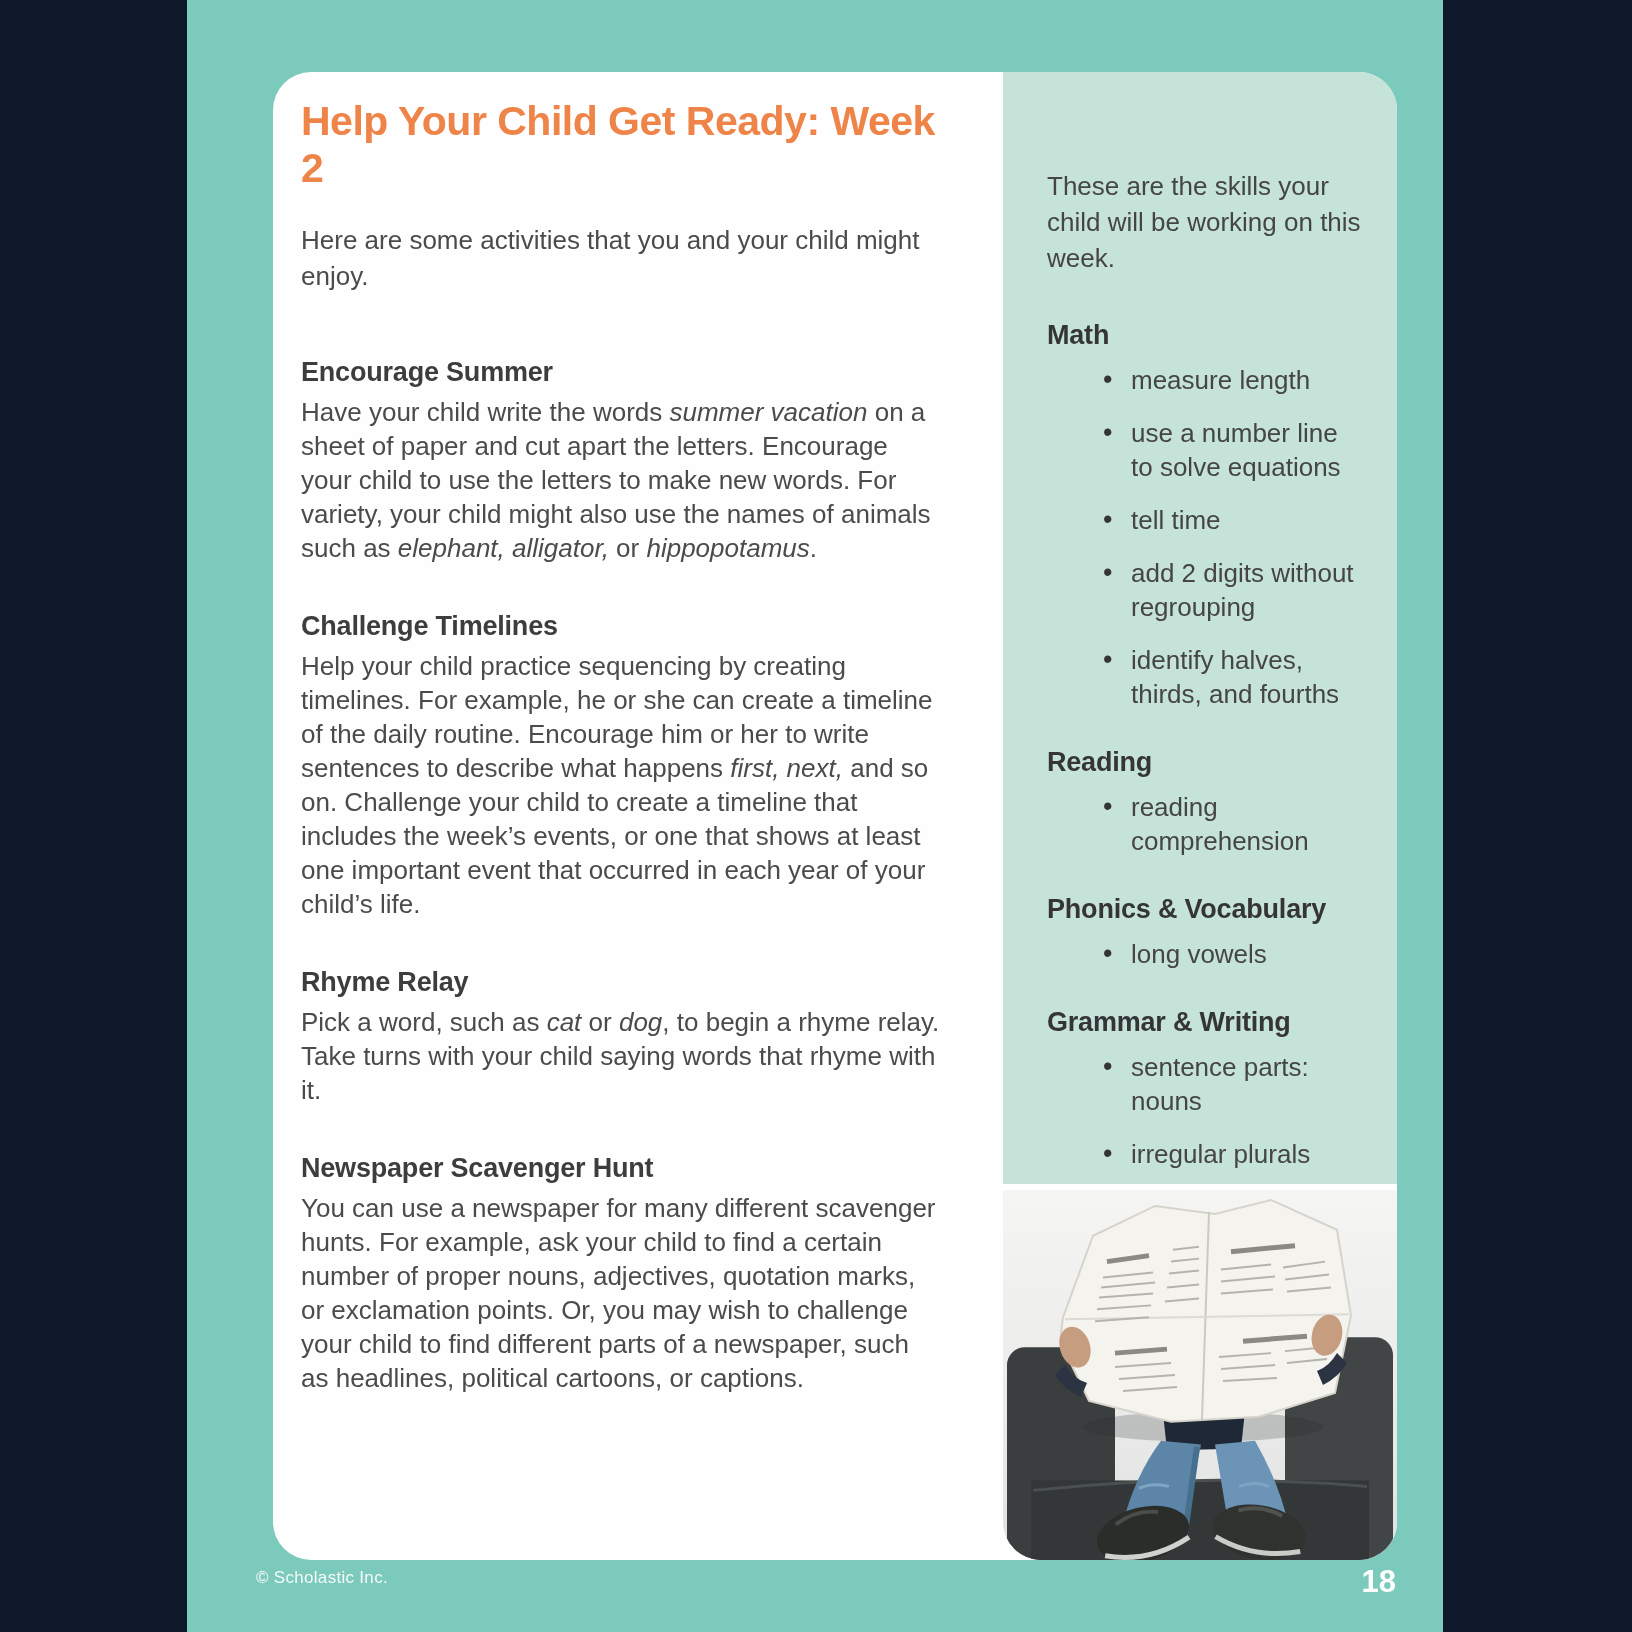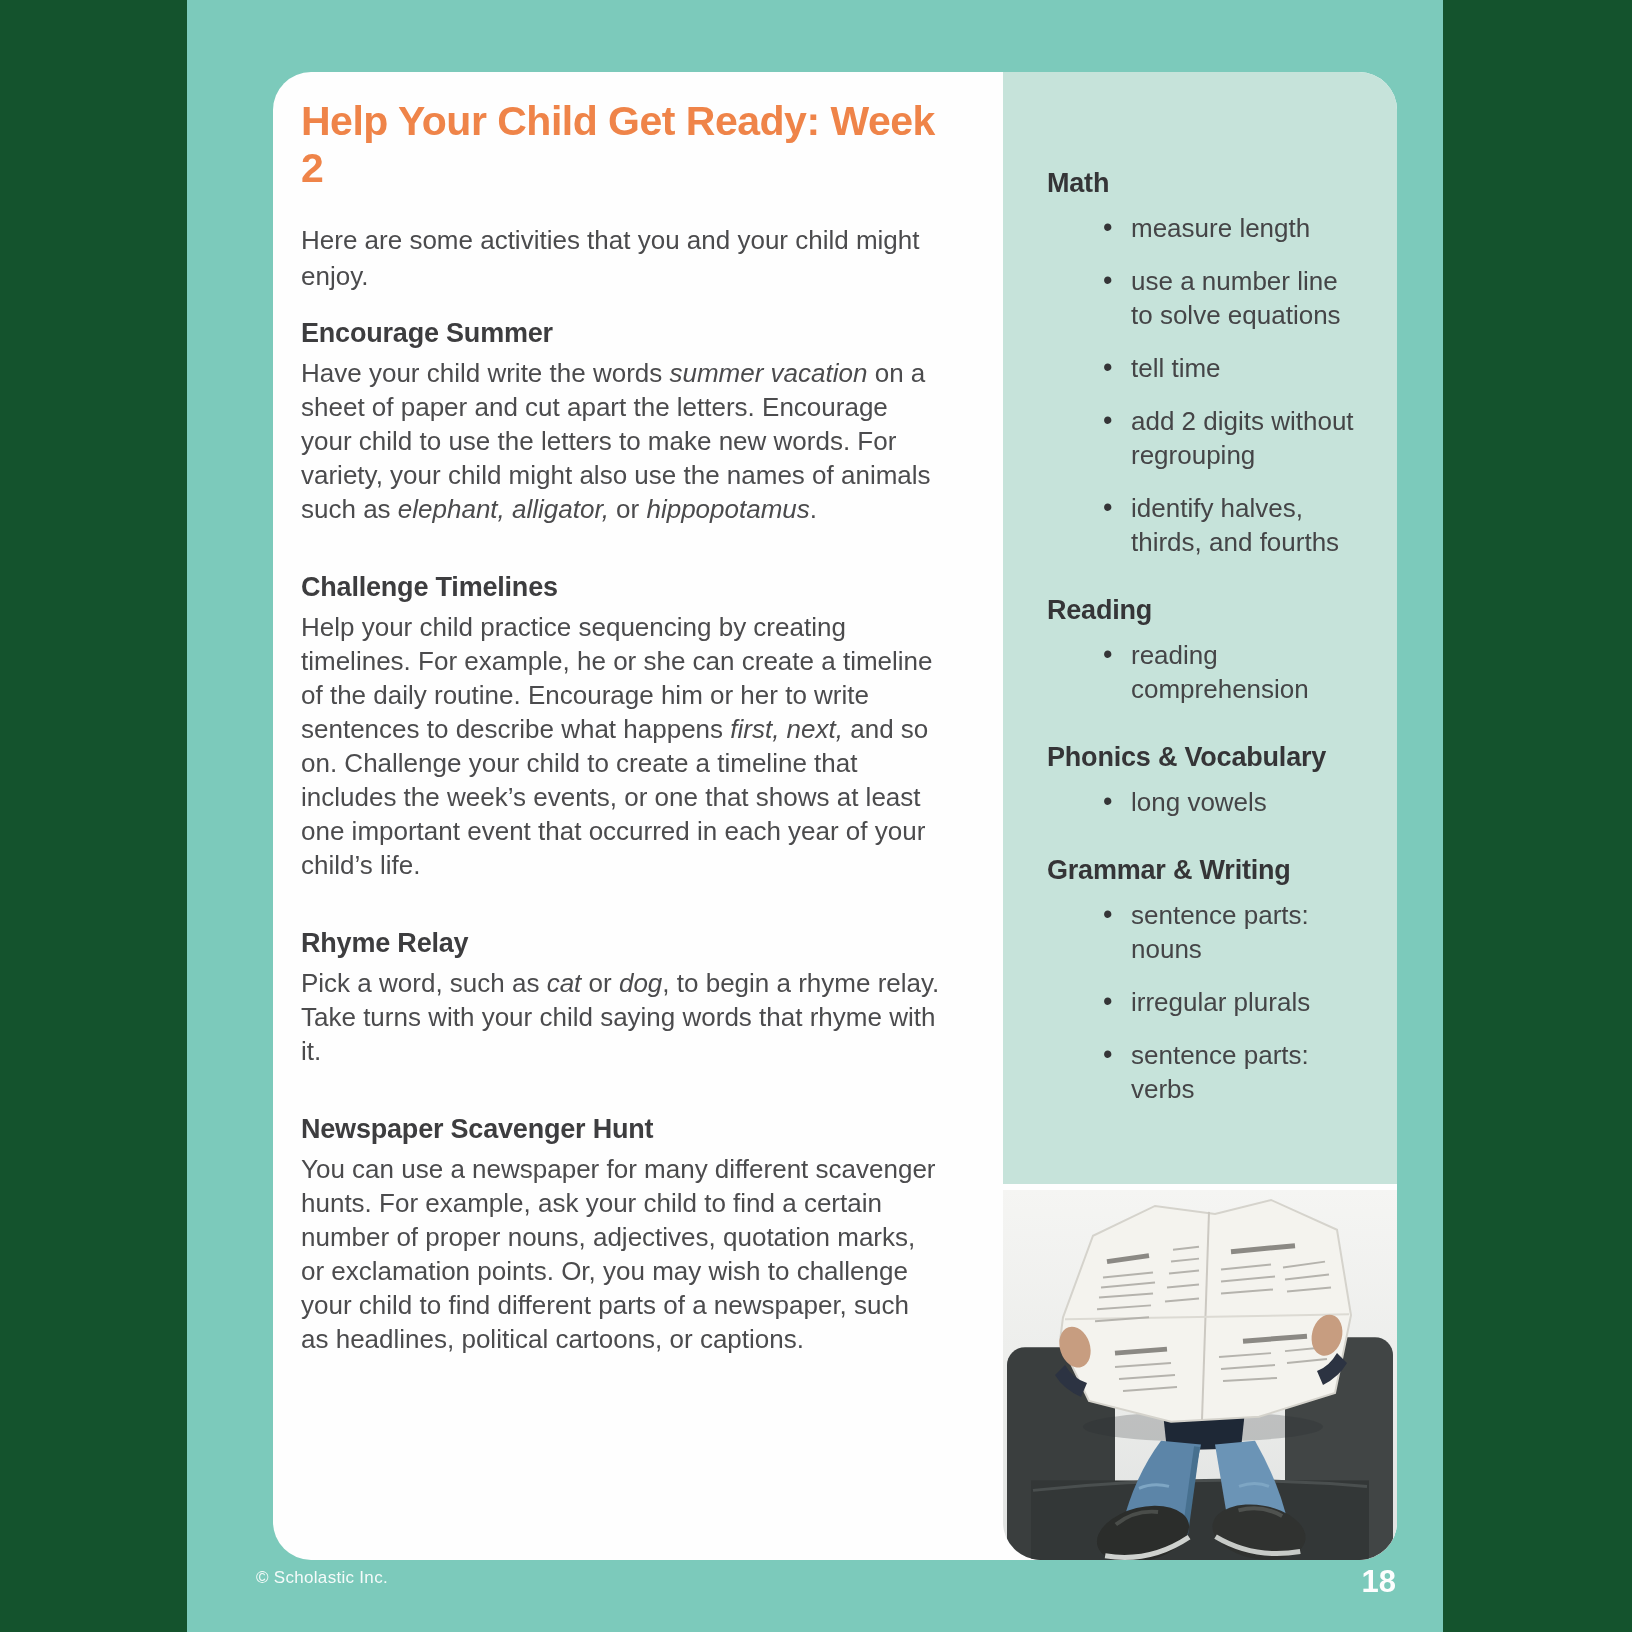--- a/index.html
+++ b/index.html
@@ -1,25 +1,25 @@
 <!DOCTYPE html>
 <html><head>
 <meta charset="utf-8">
 <style>
   html,body{margin:0;padding:0;background:#ffffff;}
   .page{
     position:relative;width:1632px;height:1632px;overflow:hidden;
-    background:#14532d;font-family:"Liberation Sans",sans-serif;
+    background:#0f172a;font-family:"Liberation Sans",sans-serif;
   }
   .teal-band{position:absolute;left:187px;top:0;width:1256px;height:1632px;background:#7ccabb;}
   .card{position:absolute;left:273px;top:72px;width:1124px;height:1488px;background:#fefefe;border-radius:38px;}
   
   .main-col{position:absolute;left:28px;top:26px;width:640px;}
   .title{font-size:41px;font-weight:bold;color:#ef8449;letter-spacing:-0.5px;margin:0 0 30px 0;}
-  .intro{font-size:26px;line-height:36px;color:#4b4b4d;margin:0 0 24px 0;}
+  .intro{font-size:26px;line-height:36px;color:#4b4b4d;margin:0 0 63px 0;}
   .section{margin:0 0 12px 0;}
   .section h2{font-size:27px;font-weight:bold;color:#3d3d3f;margin:0 0 7px 0;letter-spacing:-0.2px;}
   .section p{font-size:26px;line-height:34px;color:#4b4b4d;margin:0 0 46px 0;}
   .it{font-style:italic;}
   
   .sidebar{
     position:absolute;left:730px;top:0;width:394px;height:1112px;background:#c6e3da;
     border-radius:0 38px 0 0;box-sizing:border-box;padding:96px 36px 0 44px;
   }
   .sidebar-intro{font-size:26px;line-height:36px;color:#454547;margin:0 0 44px 0;}
@@ -62,20 +62,21 @@
         <p><span>Pick a word, such as </span><span class="it">cat</span><span> or </span><span class="it">dog</span><span>, to begin a rhyme relay. Take turns with your child saying words that rhyme with it.</span></p>
       </div>
 
       <div class="section">
         <h2>Newspaper Scavenger Hunt</h2>
         <p><span>You can use a newspaper for many different scavenger hunts. For example, ask your child to find a certain number of proper nouns, adjectives, quotation marks, or exclamation points. Or, you may wish to challenge your child to find different parts of a newspaper, such as headlines, political cartoons, or captions.</span></p>
       </div>
     </div>
 
     <div class="sidebar">
+      <p class="sidebar-intro">These are the skills your child will be working on this week.</p>
 
       <div class="skill-group">
         <h3>Math</h3>
         <ul class="skills">
           <li class="skill">measure length</li>
           <li class="skill">use a number line to solve equations</li>
           <li class="skill">tell time</li>
           <li class="skill">add 2 digits without regrouping</li>
           <li class="skill">identify halves, thirds, and fourths</li>
         </ul>

